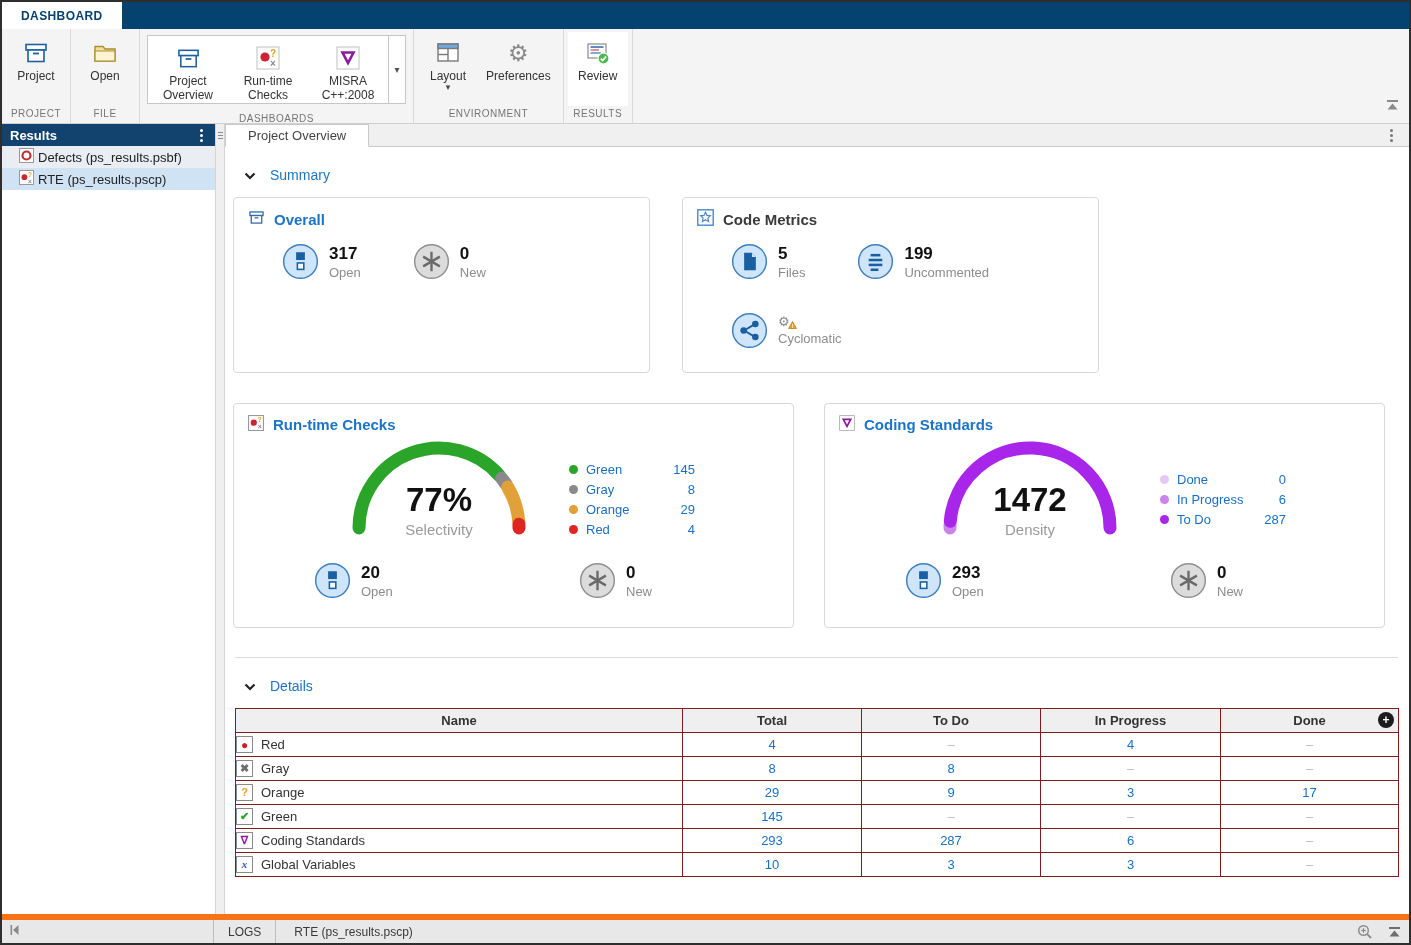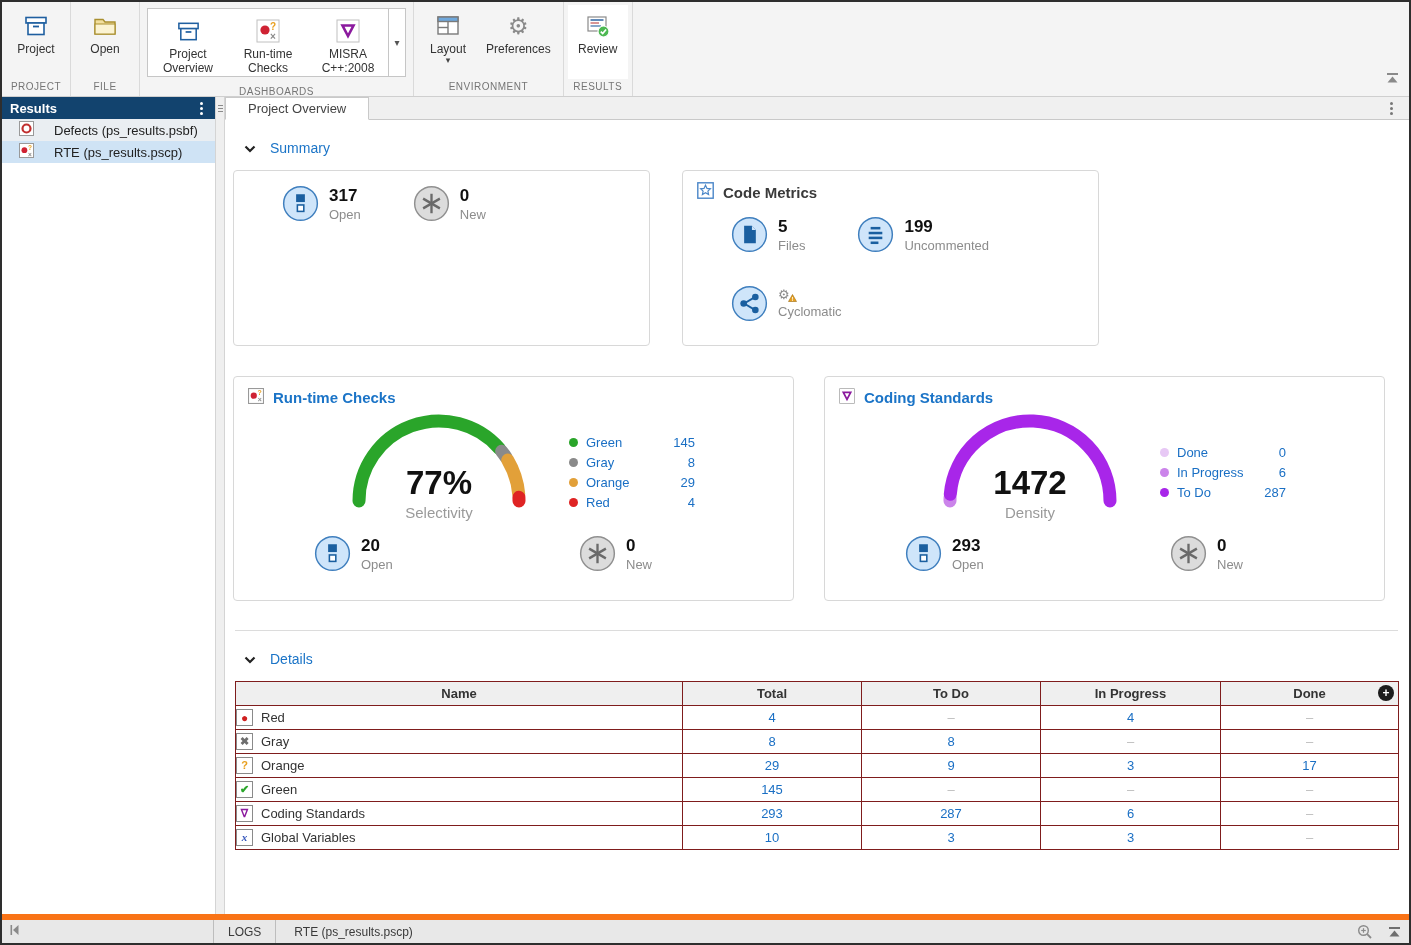--- a/index.html
+++ b/index.html
@@ -29,21 +29,21 @@
   .gear-glyph{font-size:23px;color:#8a8a8a;line-height:24px;}
 
   
   .content{flex:1;display:flex;min-height:0;}
   .sidebar{width:213px;flex:0 0 auto;display:flex;flex-direction:column;background:#fff;}
   .side-header{height:22px;background:#12436e;color:#fff;font-size:13px;font-weight:bold;
     display:flex;align-items:center;padding:0 8px;flex:0 0 auto;}
   .vdots{margin-left:auto;display:flex;flex-direction:column;gap:2px;padding:2px 4px;cursor:pointer;}
   .vdots i{width:3px;height:3px;border-radius:50%;background:#fff;}
   .vdots.dark i{background:#777;}
-  .side-item{height:22px;display:flex;align-items:center;gap:20px;padding-left:17px;font-size:13px;color:#222;}
+  .side-item{height:22px;display:flex;align-items:center;gap:4px;padding-left:17px;font-size:13px;color:#222;}
   .side-item.first{background:#eaeef2;}
   .side-item.selected{background:#cfe3f5;}
   .splitter{width:8px;flex:0 0 auto;background:#efefef;border-left:1px solid #d4d4d4;border-right:1px solid #d4d4d4;
     display:flex;flex-direction:column;align-items:center;padding-top:8px;}
   .splitter .grip{display:flex;flex-direction:column;gap:2px;}
   .splitter .grip i{width:5px;height:1px;background:#8a8a8a;}
 
   .main{flex:1;display:flex;flex-direction:column;min-width:0;}
   .tabstrip{height:22px;background:#f0f0f0;border-bottom:1px solid #c9c9c9;display:flex;align-items:stretch;position:relative;flex:0 0 auto;}
   .doc-tab{background:#fff;border:1px solid #c9c9c9;border-bottom:1px solid #fff;margin-bottom:-1px;
@@ -64,21 +64,21 @@
   .stat{display:flex;align-items:flex-start;gap:10px;}
   .stat .num{font-size:17px;font-weight:bold;color:#111;line-height:1.15;margin-top:1px;}
   .stat .lbl{font-size:13px;color:#8c8c8c;margin-top:1px;}
   .stat-row{display:flex;padding:14px 0 0 48px;gap:52px;}
   .stat-row.second{padding-top:28px;}
   .gearwarn{position:relative;display:inline-block;width:16px;height:15px;}
   .gearwarn .g{font-size:13px;color:#8a8a8a;line-height:13px;}
   .gearwarn svg{position:absolute;right:-3px;bottom:-2px;}
 
   .gauge-wrap{position:absolute;left:100px;top:24px;width:210px;height:140px;}
-  .gauge-center{position:absolute;left:0;right:0;top:64px;text-align:center;}
+  .gauge-center{position:absolute;left:0;right:0;top:54px;text-align:center;}
   .gauge-center .gv{font-size:33px;font-weight:bold;color:#111;line-height:1.1;}
   .gauge-center .gl{font-size:15px;color:#9a9a9a;margin-top:3px;}
   .legend{position:absolute;left:335px;width:126px;}
   .legend.rt{top:55px;} .legend.cs{top:65px;}
   .legend-row{display:flex;align-items:center;height:20px;font-size:13px;color:#1a6fc4;}
   .legend-dot{width:9px;height:9px;border-radius:50%;margin-right:8px;flex:0 0 auto;}
   .legend-name{flex:1;}
   .legend-val{text-align:right;}
   .bstat{position:absolute;}
   .bstat.one{left:80px;top:158px;}
@@ -113,20 +113,23 @@
   .sb-tab{display:flex;align-items:center;padding:0 14px;border-right:1px solid #bdbdbd;}
   .sb-doc{border-right:none;padding:0 18px;}
   .sb-spacer{flex:1;}
   .sb-ic{display:flex;align-items:center;padding:0 7px;cursor:pointer;}
 </style>
 </head>
 <body>
 
 <div class="window">
 
+  <div class="titlebar">
+    <div class="app-tab">DASHBOARD</div>
+  </div>
 
   <div class="ribbon">
     <div class="rgroup">
       <div class="tools">
         <div class="rbtn">
           <span class="ric">
             <svg width="26" height="26" viewBox="0 0 26 26">
                 <rect x="3" y="4.5" width="20" height="5.5" fill="#fff" stroke="#1f5fa0" stroke-width="1.6"></rect>
                 <rect x="5" y="10" width="16" height="11.5" fill="#fff" stroke="#1f5fa0" stroke-width="1.6"></rect>
                 <line x1="10" y1="13.5" x2="16" y2="13.5" stroke="#1f5fa0" stroke-width="1.8"></line>
@@ -301,20 +304,30 @@
             <svg width="12" height="8" viewBox="0 0 12 8">
                 <path d="M1.5 1.5 L6 6 L10.5 1.5" fill="none" stroke="#222" stroke-width="2.2"></path>
               </svg>
           </span>
           <span>Summary</span>
         </div>
 
         <div class="cards-row">
 
           <div class="card small">
+            <div class="card-head">
+              <span>
+                <svg width="17" height="17" viewBox="0 0 26 26">
+                    <rect x="3" y="4.5" width="20" height="5.5" fill="#fff" stroke="#2d6daf" stroke-width="2"></rect>
+                    <rect x="5" y="10" width="16" height="11.5" fill="#fff" stroke="#2d6daf" stroke-width="2"></rect>
+                    <line x1="10" y1="13.5" x2="16" y2="13.5" stroke="#2d6daf" stroke-width="2"></line>
+                  </svg>
+              </span>
+              <span>Overall</span>
+            </div>
             <div class="stat-row">
               <div class="stat">
                 <span>
                   <svg width="37" height="37" viewBox="0 0 38 38">
                       <circle cx="19" cy="19" r="17.3" fill="#cfe5fa" stroke="#3f7fbe" stroke-width="1.5"></circle>
                       <rect x="14.5" y="9.5" width="9" height="8" fill="#1a5fa0"></rect>
                       <rect x="15.8" y="20.5" width="6.6" height="6.6" fill="#fff" stroke="#1a5fa0" stroke-width="1.6"></rect>
                     </svg>
                 </span>
                 <span>

